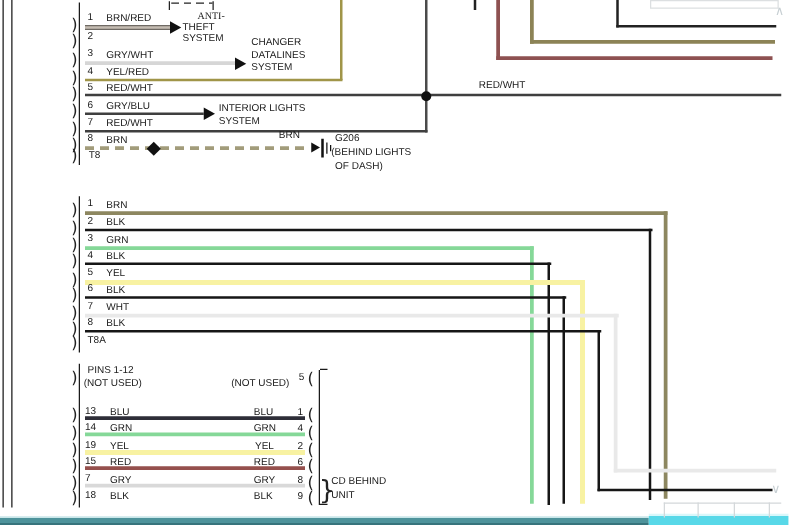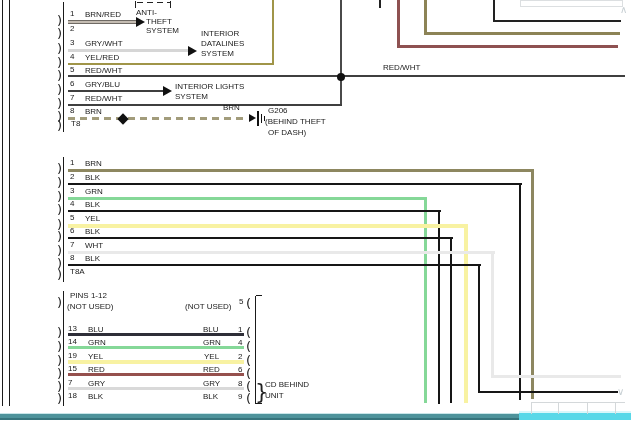--- a/index.html
+++ b/index.html
@@ -132,32 +132,32 @@
       <div class="lbl" style="left: 85px; top: 53px;">YEL/RED</div>
       <div class="lbl" style="left: 70px; top: 65px;">5</div>
       <div class="lbl" style="left: 85px; top: 66px;">RED/WHT</div>
       <div class="lbl" style="left: 70px; top: 79px;">6</div>
       <div class="lbl" style="left: 85px; top: 80px;">GRY/BLU</div>
       <div class="lbl" style="left: 70px; top: 93px;">7</div>
       <div class="lbl" style="left: 85px; top: 94px;">RED/WHT</div>
       <div class="lbl" style="left: 70px; top: 106px;">8</div>
       <div class="lbl" style="left: 85px; top: 107px;">BRN</div>
       <div class="lbl" style="left: 71px; top: 119px;">T8</div>
-      <div class="lbl" style="left: 136px; top: 8px;">ANTI-</div>
+      <div class="lbl" style="left: 158px; top: 8px; font-family: Liberation Serif, serif;">ANTI-</div>
       <div class="lbl" style="left: 146px; top: 17px;">THEFT</div>
       <div class="lbl" style="left: 146px; top: 26px;">SYSTEM</div>
-      <div class="lbl" style="left: 201px; top: 29px;">INTERIOR</div>
+      <div class="lbl" style="left: 201px; top: 29px;">CHANGER</div>
       <div class="lbl" style="left: 201px; top: 39px;">DATALINES</div>
       <div class="lbl" style="left: 201px; top: 49px;">SYSTEM</div>
       <div class="lbl" style="left: 383px; top: 63px;">RED/WHT</div>
       <div class="lbl" style="left: 175px; top: 82px;">INTERIOR LIGHTS</div>
       <div class="lbl" style="left: 175px; top: 92px;">SYSTEM</div>
       <div class="lbl" style="left: 223px; top: 103px;">BRN</div>
       <div class="lbl" style="left: 268px; top: 106px;">G206</div>
-      <div class="lbl" style="left: 265px; top: 117px;">(BEHIND THEFT</div>
+      <div class="lbl" style="left: 265px; top: 117px;">(BEHIND LIGHTS</div>
       <div class="lbl" style="left: 268px; top: 128px;">OF DASH)</div>
       <div class="lbl" style="left: 70px; top: 158px;">1</div>
       <div class="lbl" style="left: 85px; top: 159px;">BRN</div>
       <div class="lbl" style="left: 70px; top: 172px;">2</div>
       <div class="lbl" style="left: 85px; top: 173px;">BLK</div>
       <div class="lbl" style="left: 70px; top: 186px;">3</div>
       <div class="lbl" style="left: 85px; top: 187px;">GRN</div>
       <div class="lbl" style="left: 70px; top: 199px;">4</div>
       <div class="lbl" style="left: 85px; top: 200px;">BLK</div>
       <div class="lbl" style="left: 70px; top: 213px;">5</div>

